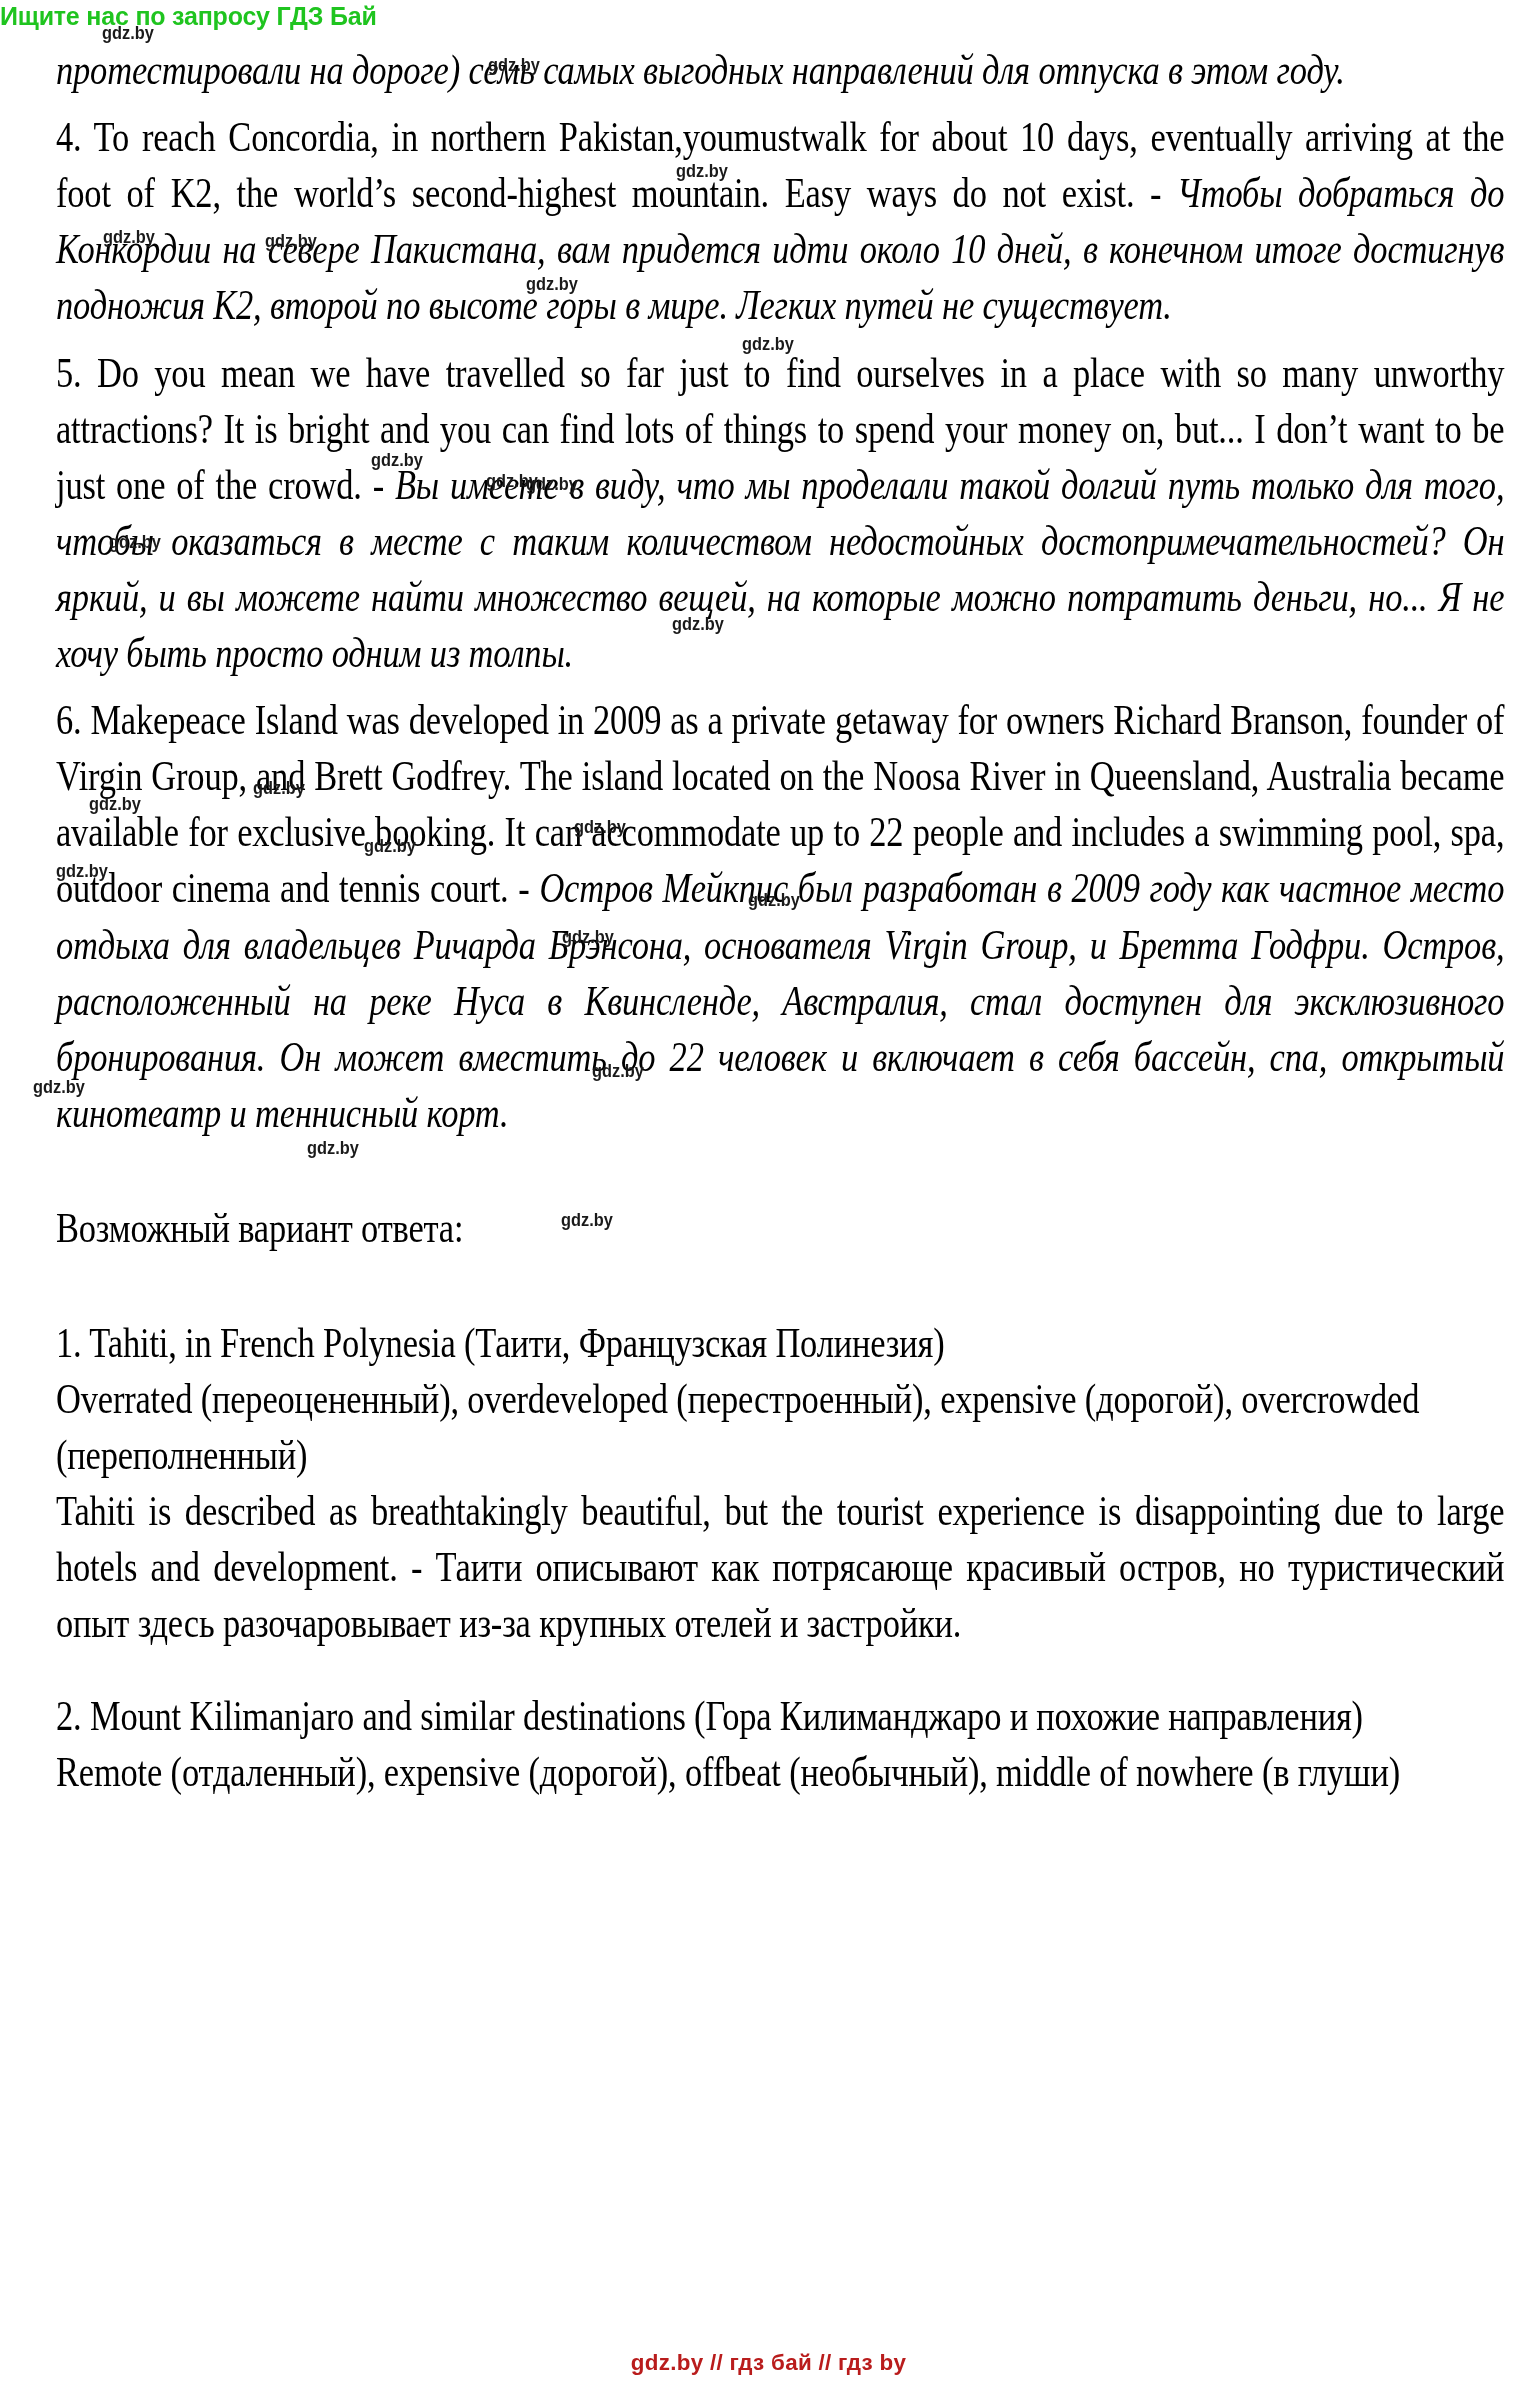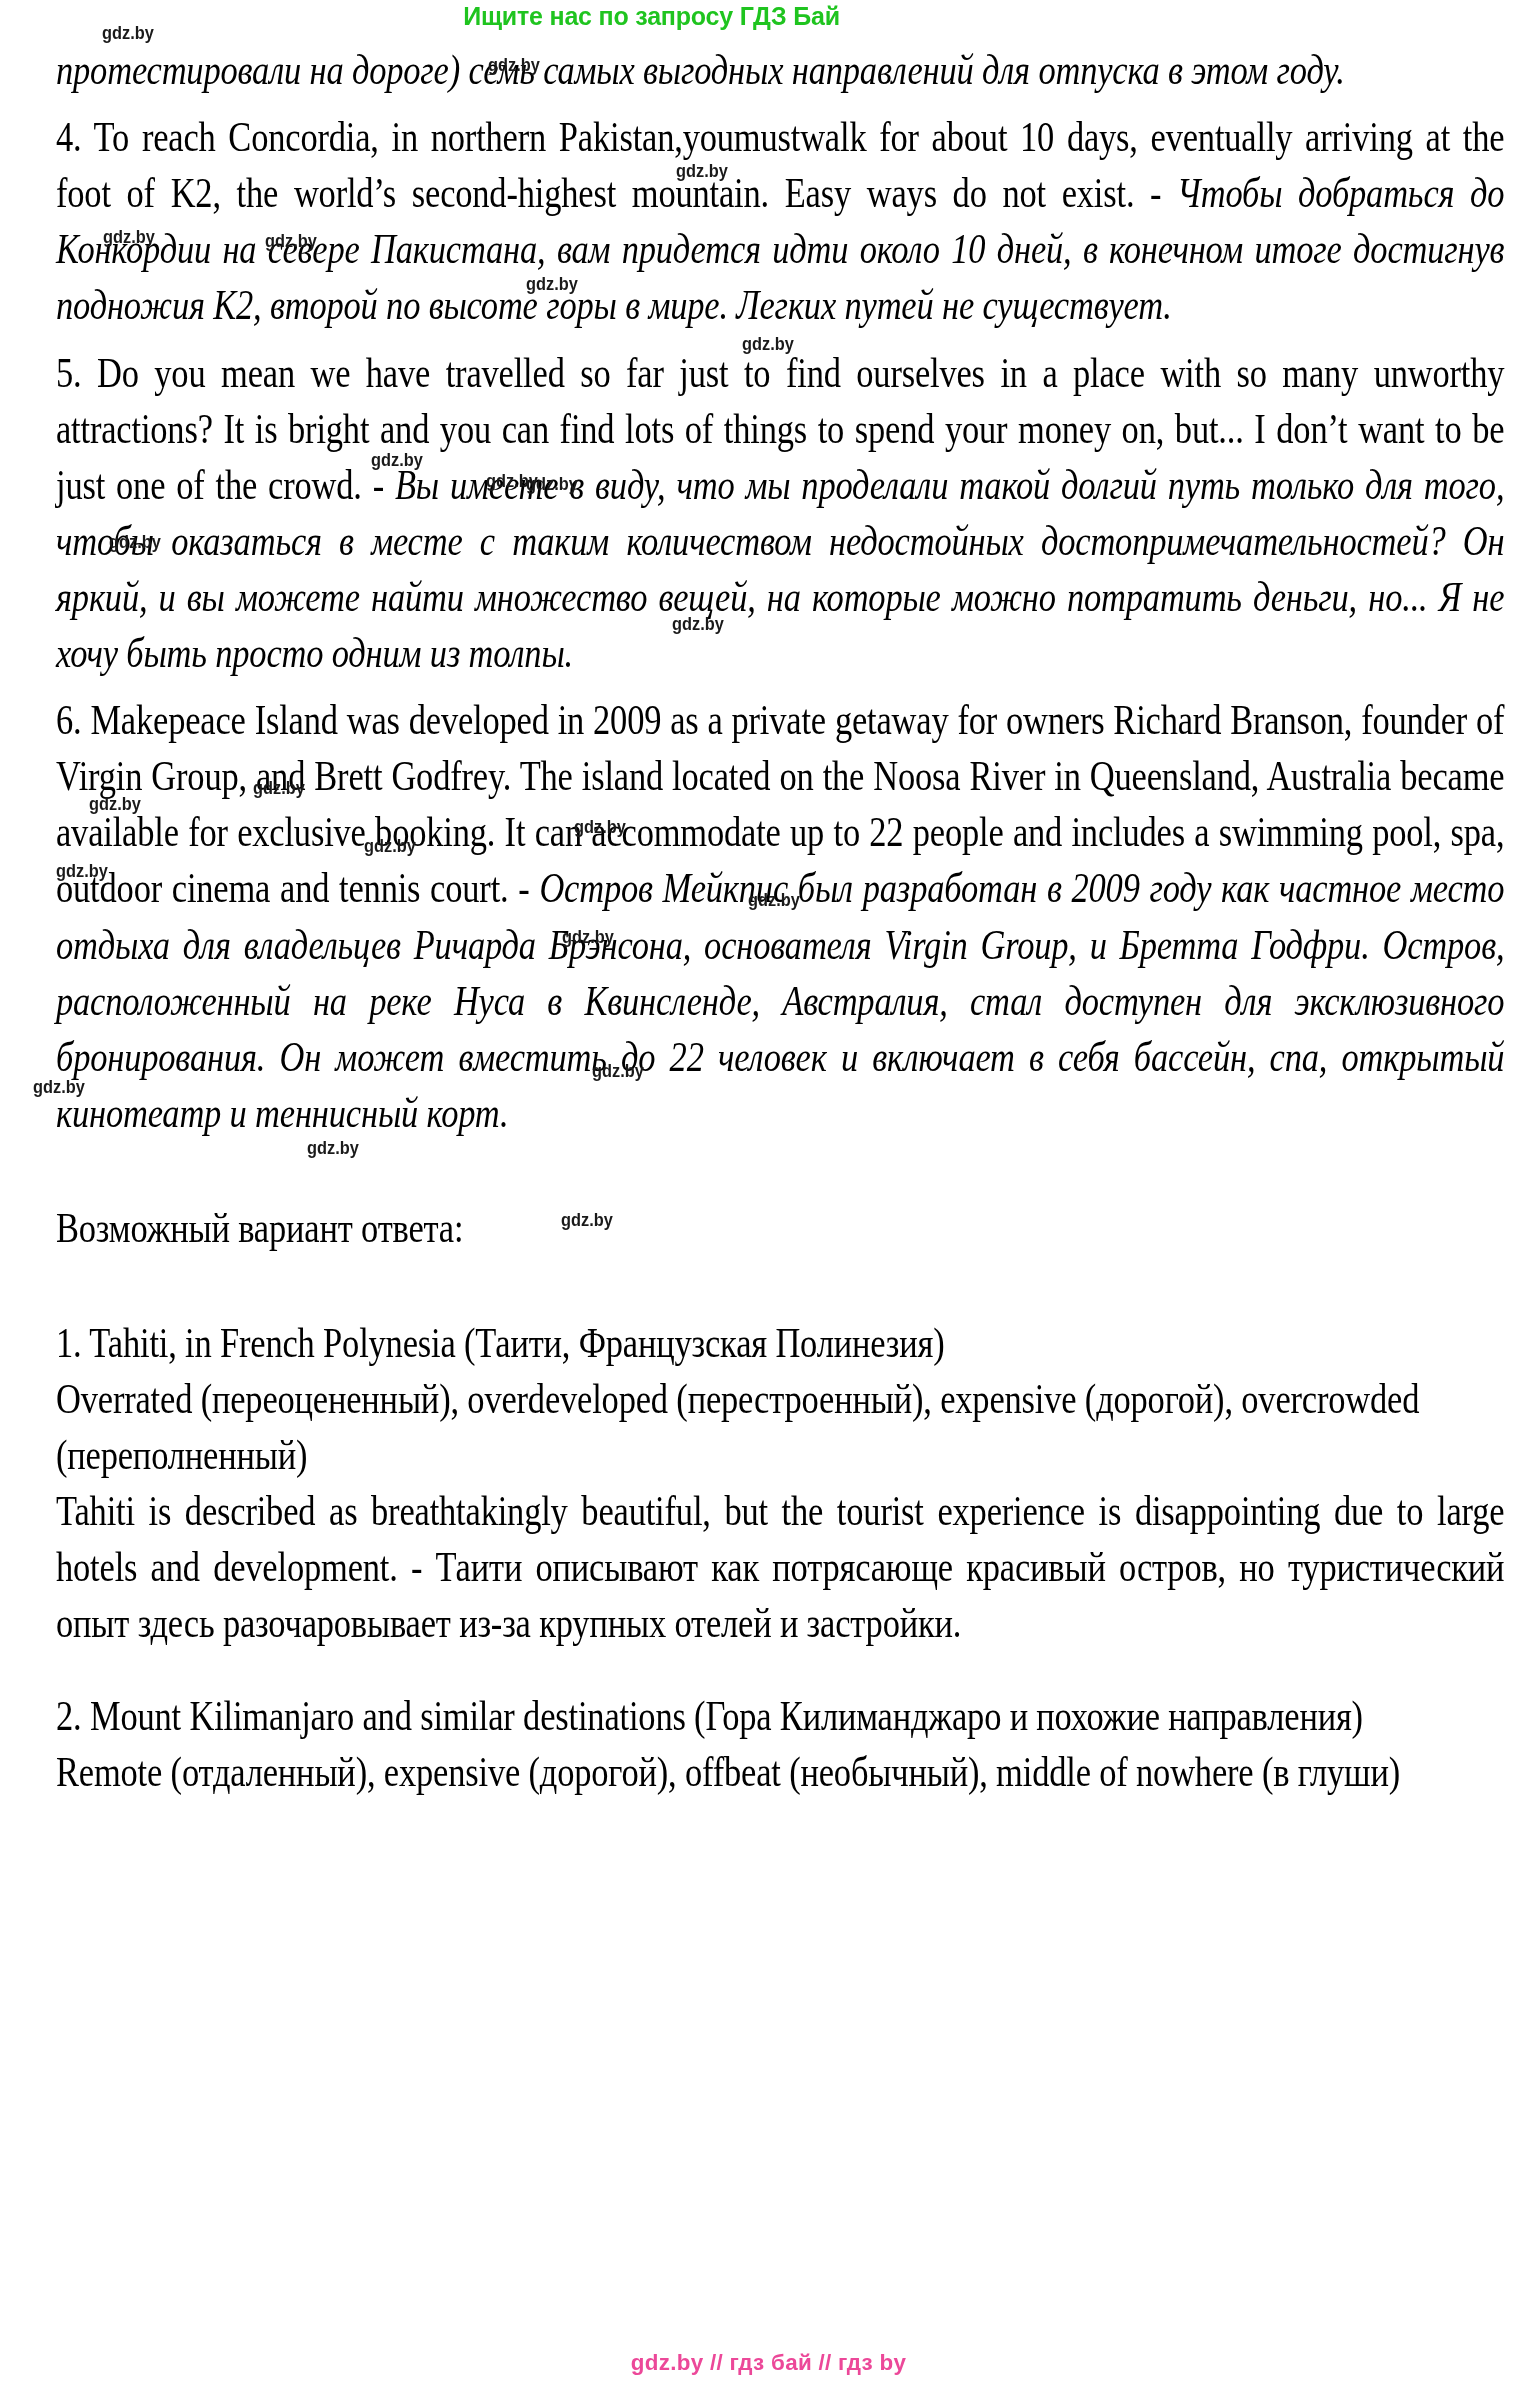--- a/index.html
+++ b/index.html
@@ -23,21 +23,20 @@
     height: 2389px;
     box-sizing: border-box;
   }
 
   
   .promo-header {
     position: absolute;
     top: 1.6px;
     left: 0;
     width: 1303px;
-    text-align: center;
     font-family: "Liberation Sans", "DejaVu Sans", sans-serif;
     font-size: 25px;
     font-weight: 700;
     color: #1fc41f;
     letter-spacing: -0.2px;
     white-space: nowrap;
   }
 
   
   .content {
@@ -94,21 +93,21 @@
   
   .promo-footer {
     position: absolute;
     bottom: 12.8px;
     left: 0;
     width: 1537px;
     text-align: center;
     font-family: "Liberation Sans", "DejaVu Sans", sans-serif;
     font-size: 22.4px;
     font-weight: 600;
-    color: #ec4899;
+    color: #b91c1c;
     white-space: nowrap;
     letter-spacing: 0.3px;
   }
 </style>
 </head>
 <body>
 
 <div class="page">
 
   <div class="promo-header">Ищите нас по запросу ГДЗ Бай</div>

